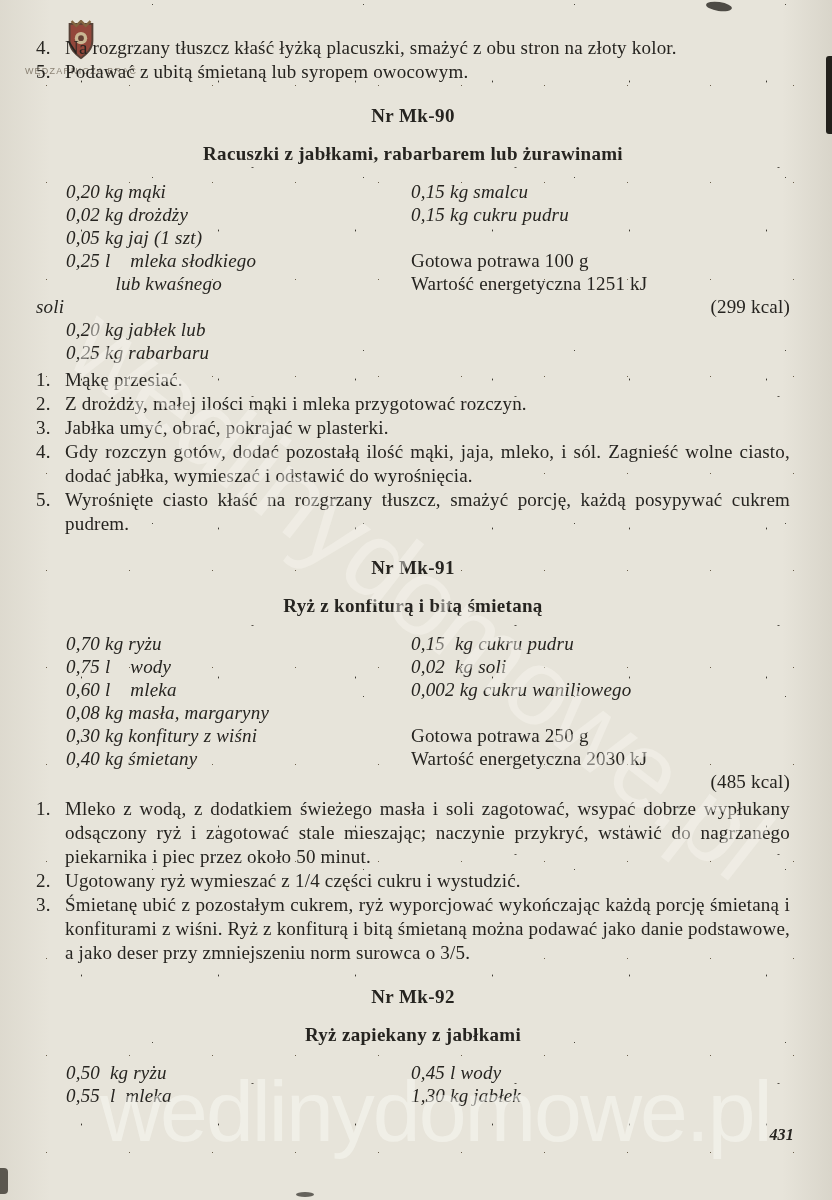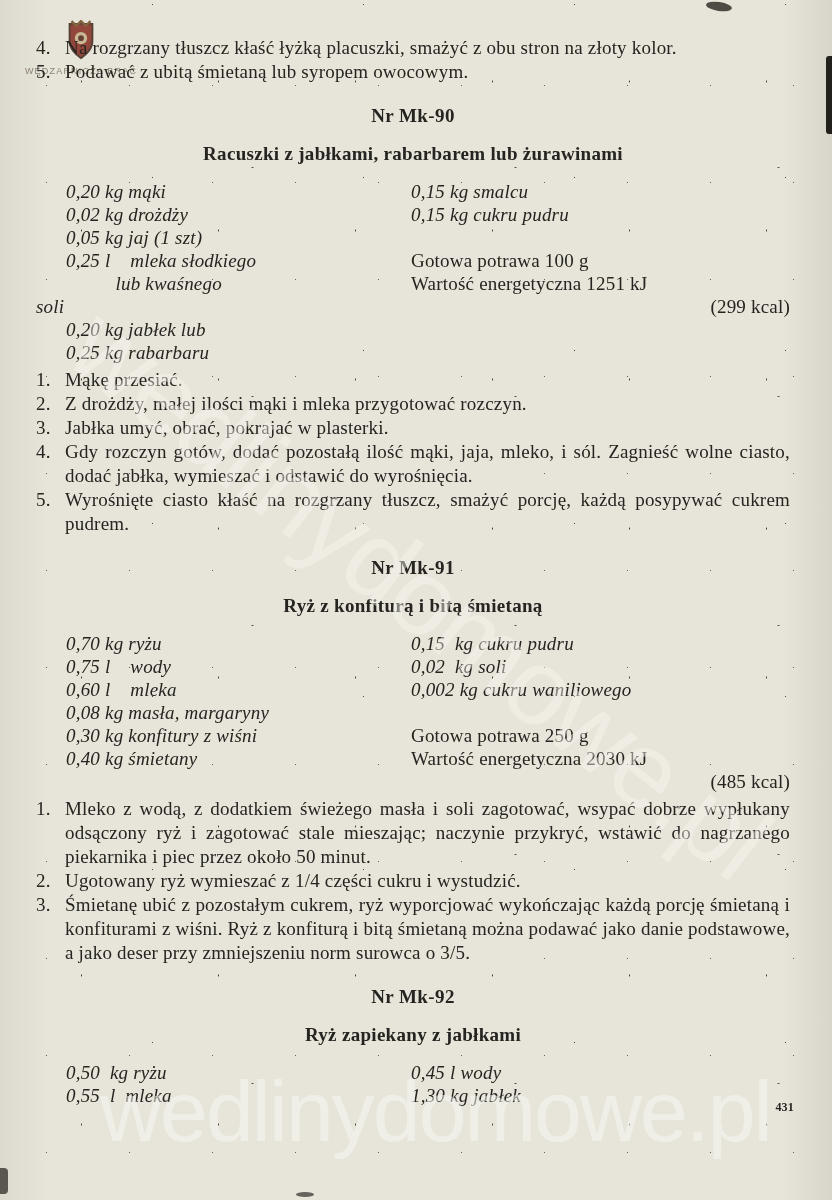--- a/index.html
+++ b/index.html
@@ -62,21 +62,21 @@
   }
 
   
   .logo { position:absolute; top:20px; left:16px; width:130px; text-align:center; z-index:1; opacity:0.92; }
   .logo svg { display:block; margin:0 auto; }
   .logo-text {
     margin-top:4px; font-family:"Liberation Sans", sans-serif; font-size:9px;
     letter-spacing:1.2px; color:#837a6c; white-space:nowrap;
   }
 
-  .page-number { position:absolute; top:1100px; right:38px; z-index:5; font-weight:bold; font-size:12px; }
+  .page-number { position:absolute; top:1126px; right:38px; z-index:5; font-weight:bold; font-size:16px;font-style:italic; }
 
   
   .artifact { position:absolute; z-index:5; pointer-events:none; }
   .artifact-tr { top:2px; left:706px; width:26px; height:9px; background:#33302a; border-radius:50%; transform:rotate(8deg); opacity:0.85; }
   .artifact-right { top:56px; right:0; width:6px; height:78px; background:#23211c; border-radius:3px 0 0 3px; }
   .artifact-bl { left:0; top:1168px; width:8px; height:26px; background:#3a362e; border-radius:0 4px 4px 0; opacity:0.8; }
   .artifact-bc { left:296px; top:1192px; width:18px; height:5px; background:#2e2b25; border-radius:50%; opacity:0.7; }
 </style>
 </head>
 <body>

